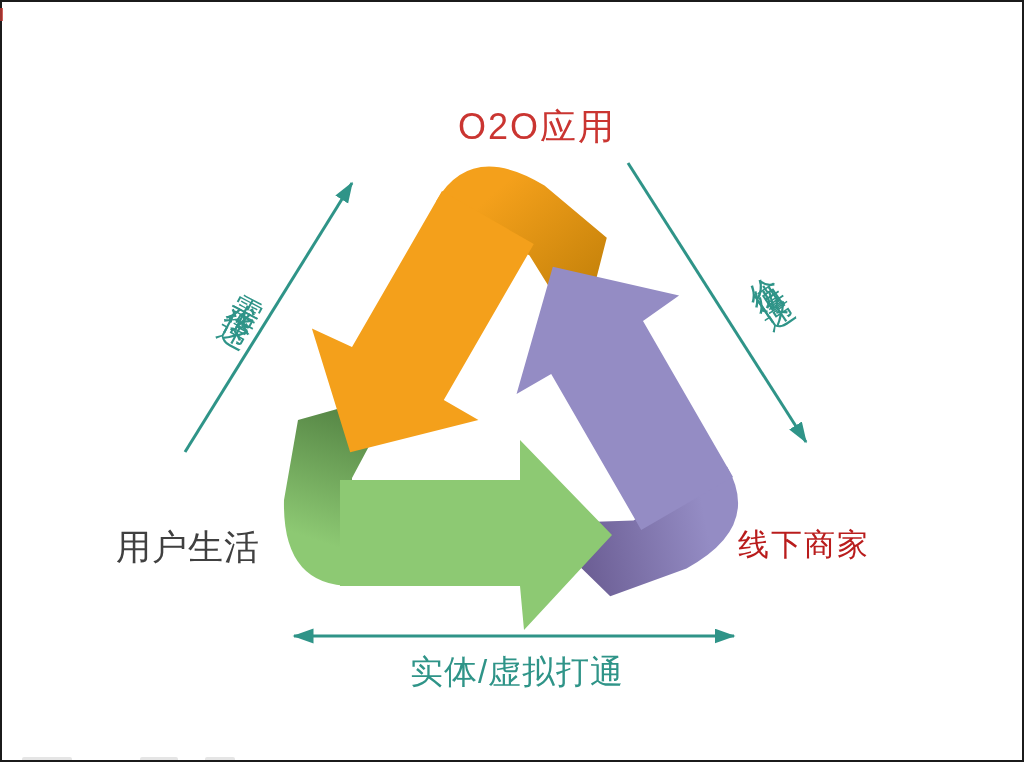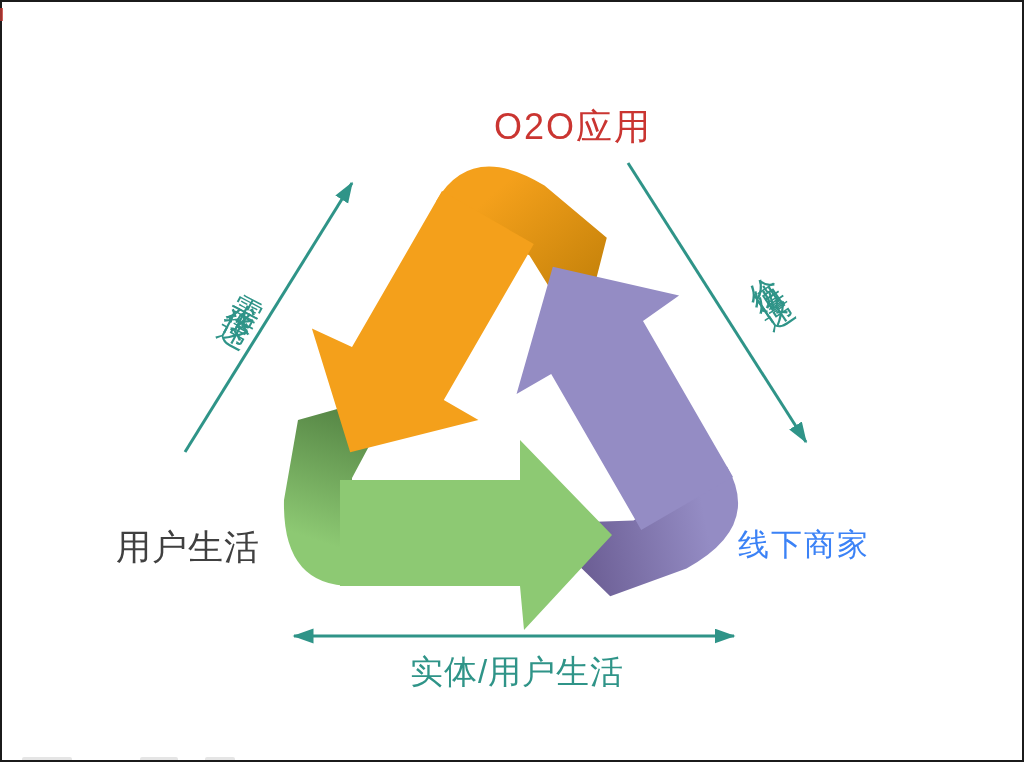--- a/index.html
+++ b/index.html
@@ -21,31 +21,30 @@
   .label {
     position: absolute;
     transform: translate(-50%, -50%);
     white-space: nowrap;
     z-index: 20;
   }
   .title-label {
     font-size: 36px;
     letter-spacing: 2px;
     color: #ca3531;
-    margin-left: 36px;
   }
   .node-black {
     font-size: 35px;
     letter-spacing: 1px;
     color: #404040;
   }
   .node-teal {
     font-size: 31px;
     letter-spacing: 2px;
-    color: #3b82f6;
+    color: #b91c1c;
   }
   .bottom-teal {
     font-size: 33px;
     letter-spacing: 1px;
     color: #2f9488;
   }
   .edge-label {
     position: absolute;
     writing-mode: vertical-rl;
     text-orientation: upright;
@@ -124,21 +123,21 @@
       <line x1="294" y1="636" x2="734" y2="636" marker-start="url(#ah)" marker-end="url(#ah)"></line>
     </g>
   </svg>
 
   <div class="label title-label" style="left:537px; top:127px;">O2O应用</div>
 
   <div class="label node-black" style="left:188px; top:547px;">用户生活</div>
 
   <div class="label node-teal" style="left:804px; top:545px;">线下商家</div>
 
-  <div class="label bottom-teal" style="left:517px; top:672px;">实体/用户生活</div>
+  <div class="label bottom-teal" style="left:517px; top:672px;">实体/虚拟打通</div>
 
   <div class="edge-label edge-left">需求传递</div>
 
   <div class="edge-label edge-right">价值传递</div>
 
   <div class="red-tick"></div>
   <div class="wm wm1"></div>
   <div class="wm wm2"></div>
   <div class="wm wm3"></div>
 

